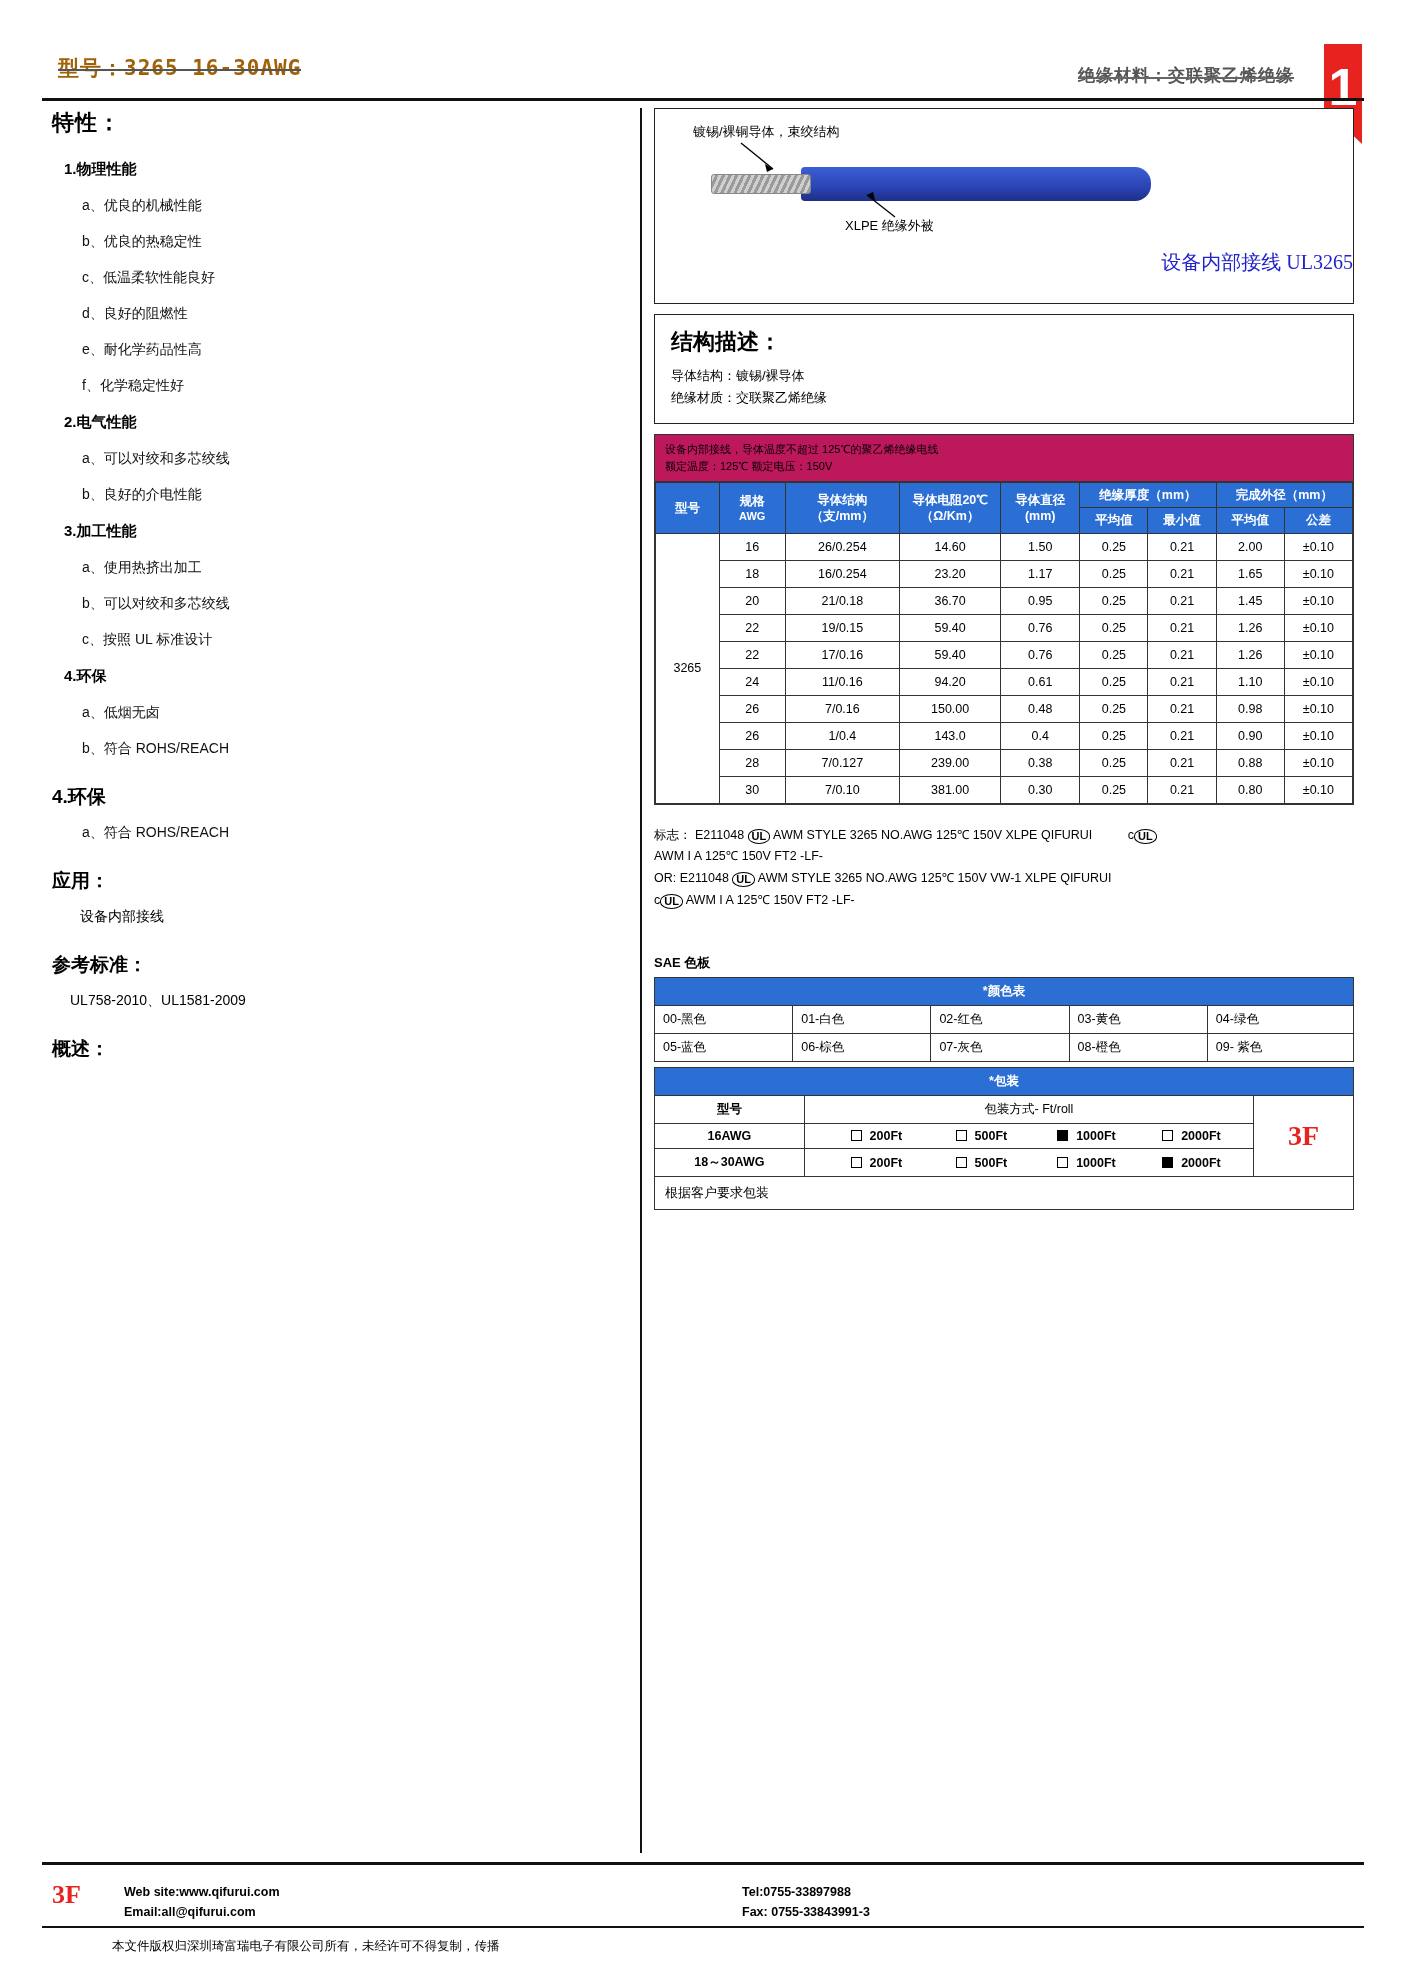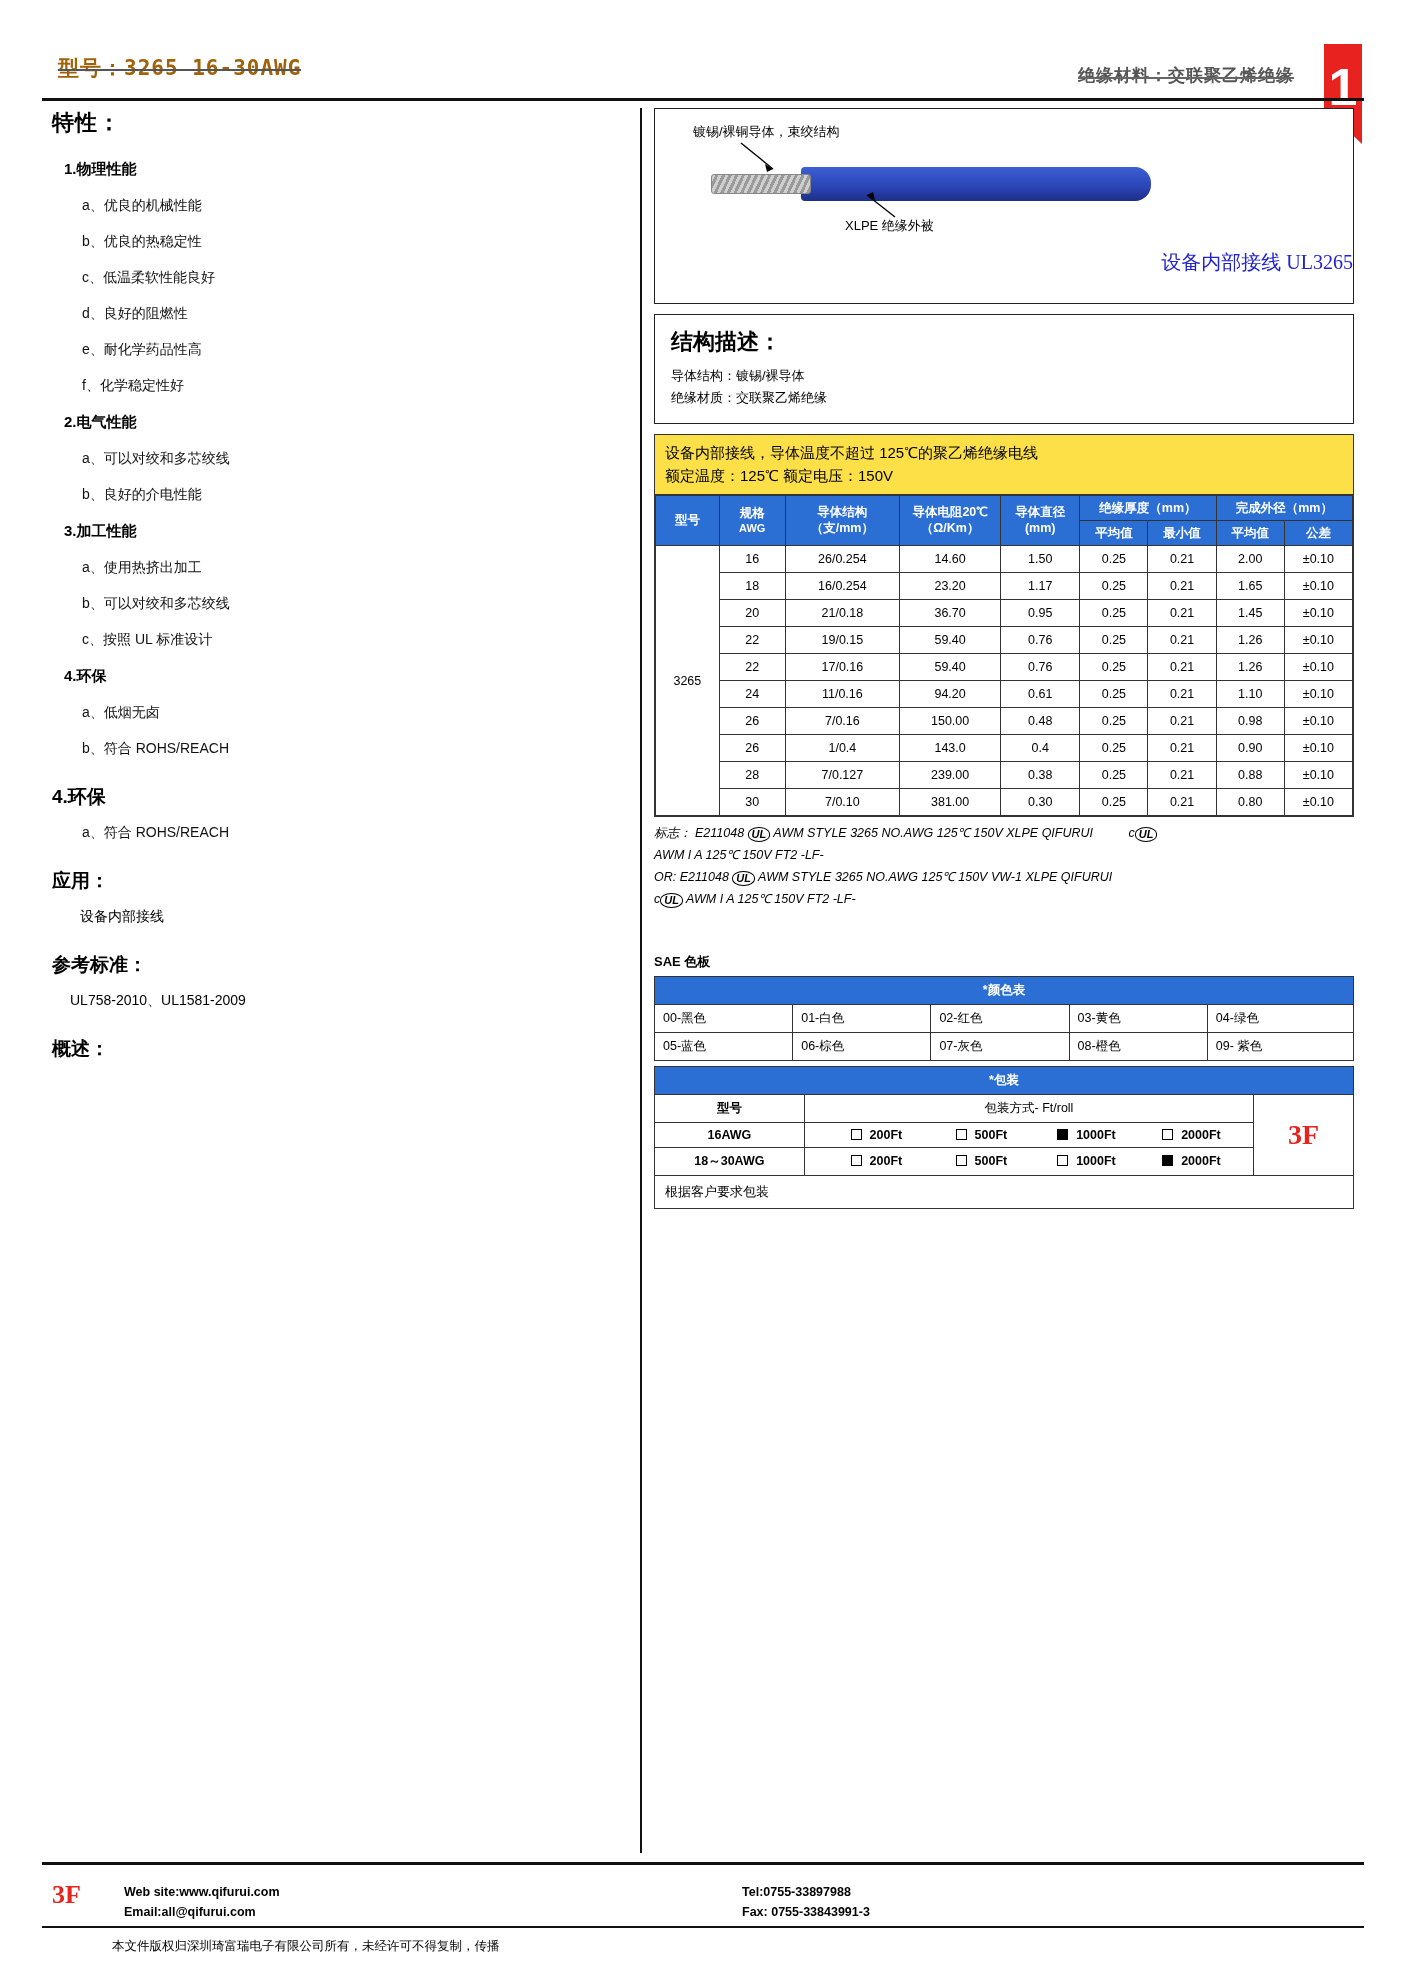--- a/index.html
+++ b/index.html
@@ -118,37 +118,37 @@
 
   .struct-box {
     border:1px solid #222; margin-top:10px; width:700px; padding:10px 16px 12px 16px;
   }
   .struct-title { font-size:22px; font-weight:bold; margin:2px 0 10px 0; }
   .struct-line { font-size:13px; margin:4px 0; }
 
   
   .spec-wrap { margin-top:10px; width:700px; border:1px solid #333; }
   .spec-note {
-    background:#fde047; padding:6px 10px; font-size:15px; line-height:1.55;
+    background:#be185d; padding:6px 10px; font-size:11px; line-height:1.55;
     border-bottom:1px solid #333;
   }
   table.spec {
     border-collapse:collapse; width:100%; font-size:12.5px;
   }
   table.spec th, table.spec td {
     border:1px solid #333; text-align:center; padding:4px 2px;
   }
   table.spec thead th {
     background:#2b6fd4; color:#fff; font-weight:bold; line-height:1.3;
   }
   table.spec tbody td { background:#fff; height:27px; }
   .awg-small { font-size:11px; }
 
   .mark-block {
-    margin-top:6px; font-size:12.5px; line-height:1.75; width:700px;font-style:italic;
+    margin-top:20px; font-size:12.5px; line-height:1.75; width:700px;
   }
   .ul-logo {
     display:inline-block; border:1.5px solid #000; border-radius:50%/45%;
     padding:0 3px; font-size:11px; font-weight:bold; line-height:13px;
     transform:translateY(1px);
   }
 
   .sae-title { margin-top:42px; font-size:13px; font-weight:bold; }
   table.color, table.pack {
     border-collapse:collapse; width:700px; font-size:12.5px; margin-top:5px;

